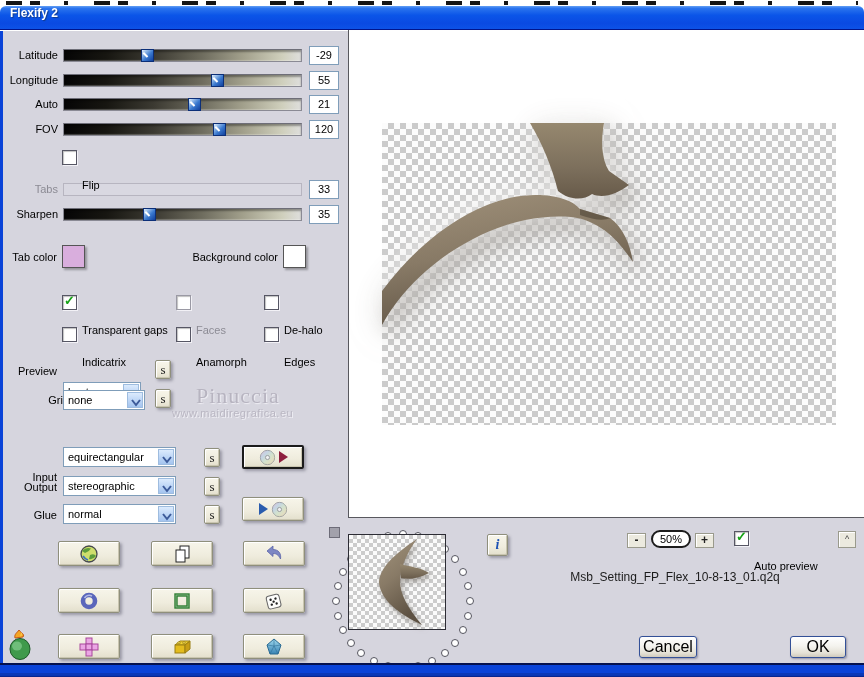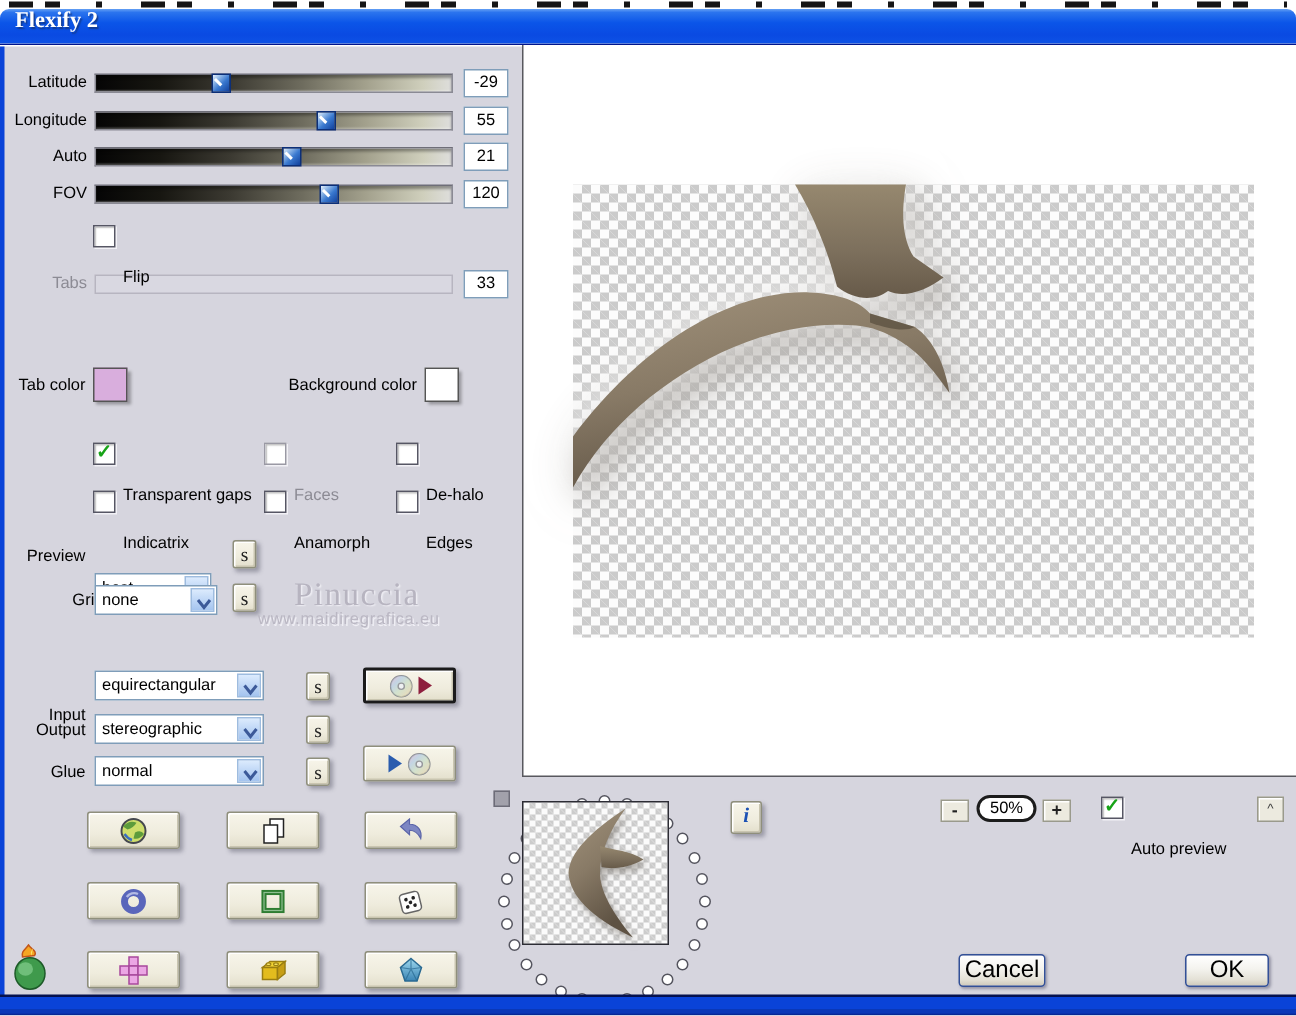--- a/index.html
+++ b/index.html
@@ -5,21 +5,21 @@
   html,body{margin:0;padding:0;}
   body{font-family:"Liberation Sans",sans-serif;font-size:11px;color:#000;}
   .screen{position:relative;width:864px;height:677px;background:#fff;overflow:hidden;}
   .desktop-strip{position:absolute;left:0;top:0;width:864px;height:6px;background:#fff;}
   .desktop-strip .dashes{position:absolute;left:6px;top:1px;right:6px;height:4px;
     background:repeating-linear-gradient(90deg,#151515 0 16px,transparent 16px 24px,#151515 24px 34px,transparent 34px 58px,#151515 58px 62px,transparent 62px 88px);}
   
   .titlebar{position:absolute;left:0;top:6px;width:864px;height:24px;border-radius:6px 6px 0 0;
     background:linear-gradient(180deg,#64a0f4 0%,#2b74ee 10%,#0b55e8 40%,#0a4ae2 75%,#0d52e6 100%);
     border-bottom:1px solid #00148c;box-sizing:border-box;}
-  .titlebar-text{position:absolute;left:10px;top:0;color:#fff;font-weight:bold;font-size:15px;text-shadow:1px 1px 1px #123a8c;font-family:Liberation Serif, serif;}
+  .titlebar-text{position:absolute;left:10px;top:0;color:#fff;font-weight:bold;font-size:12px;text-shadow:1px 1px 1px #123a8c;}
   .win-body{position:absolute;left:0;top:31px;width:864px;height:633px;background:#d6d5de;}
   .win-left{position:absolute;left:0;top:31px;width:3px;height:633px;background:#0a43d8;}
   .win-bottom{position:absolute;left:0;top:663px;width:864px;height:14px;
     background:linear-gradient(180deg,#05114e 0 12%,#0a43d8 12% 68%,#0a38b8 68% 88%,#061d7e 100%);}
   
   .lab{position:absolute;height:14px;line-height:14px;}
   .r{text-align:right;}
   
   .srow{position:absolute;left:0;width:345px;height:22px;}
   .slabel{position:absolute;left:0;top:0;width:58px;text-align:right;}
@@ -164,20 +164,27 @@
     <span class="slabel">FOV</span>
     <div class="strack">
         <div class="sthumb" style="left: 149px;"></div>
       </div>
     <span class="svalue">120</span>
   </div>
   <div class="srow disabled" style="top:183px">
     <span class="slabel">Tabs</span>
     <div class="strack"></div>
     <span class="svalue">33</span>
+  </div>
+  <div class="srow" style="top:208px">
+    <span class="slabel">Sharpen</span>
+    <div class="strack">
+        <div class="sthumb" style="left: 79px;"></div>
+      </div>
+    <span class="svalue">35</span>
   </div>
 
   <div class="cb" style="left:62px;top:150px">
     <span class="box"></span>
     <span class="cl">Flip</span>
   </div>
 
   <span class="lab r" style="left:0;top:250px;width:57px">Tab color</span>
   <div class="swatch" style="left: 62px; top: 245px; background: rgb(217, 174, 221);"></div>
   <span class="lab r" style="left:160px;top:250px;width:118px">Background color</span>
@@ -440,18 +447,19 @@
   <div class="flatbtn pm" style="left:695px;top:533px;width:19px;height:15px">+</div>
 
   <div class="cb on" style="left:734px;top:531px">
     <span class="box">
         <span class="mark">✓</span>
       </span>
     <span class="cl">Auto preview</span>
   </div>
   <div class="flatbtn caret" style="left:838px;top:531px;width:18px;height:17px">^</div>
 
+  <div class="filename">Msb_Setting_FP_Flex_10-8-13_01.q2q</div>
 
   <div class="xpbtn" style="left:639px;top:636px;width:58px">Cancel</div>
   <div class="xpbtn" style="left:790px;top:636px;width:56px">OK</div>
 
   <div class="win-bottom"></div>
 </div>
 
 </body></html>

